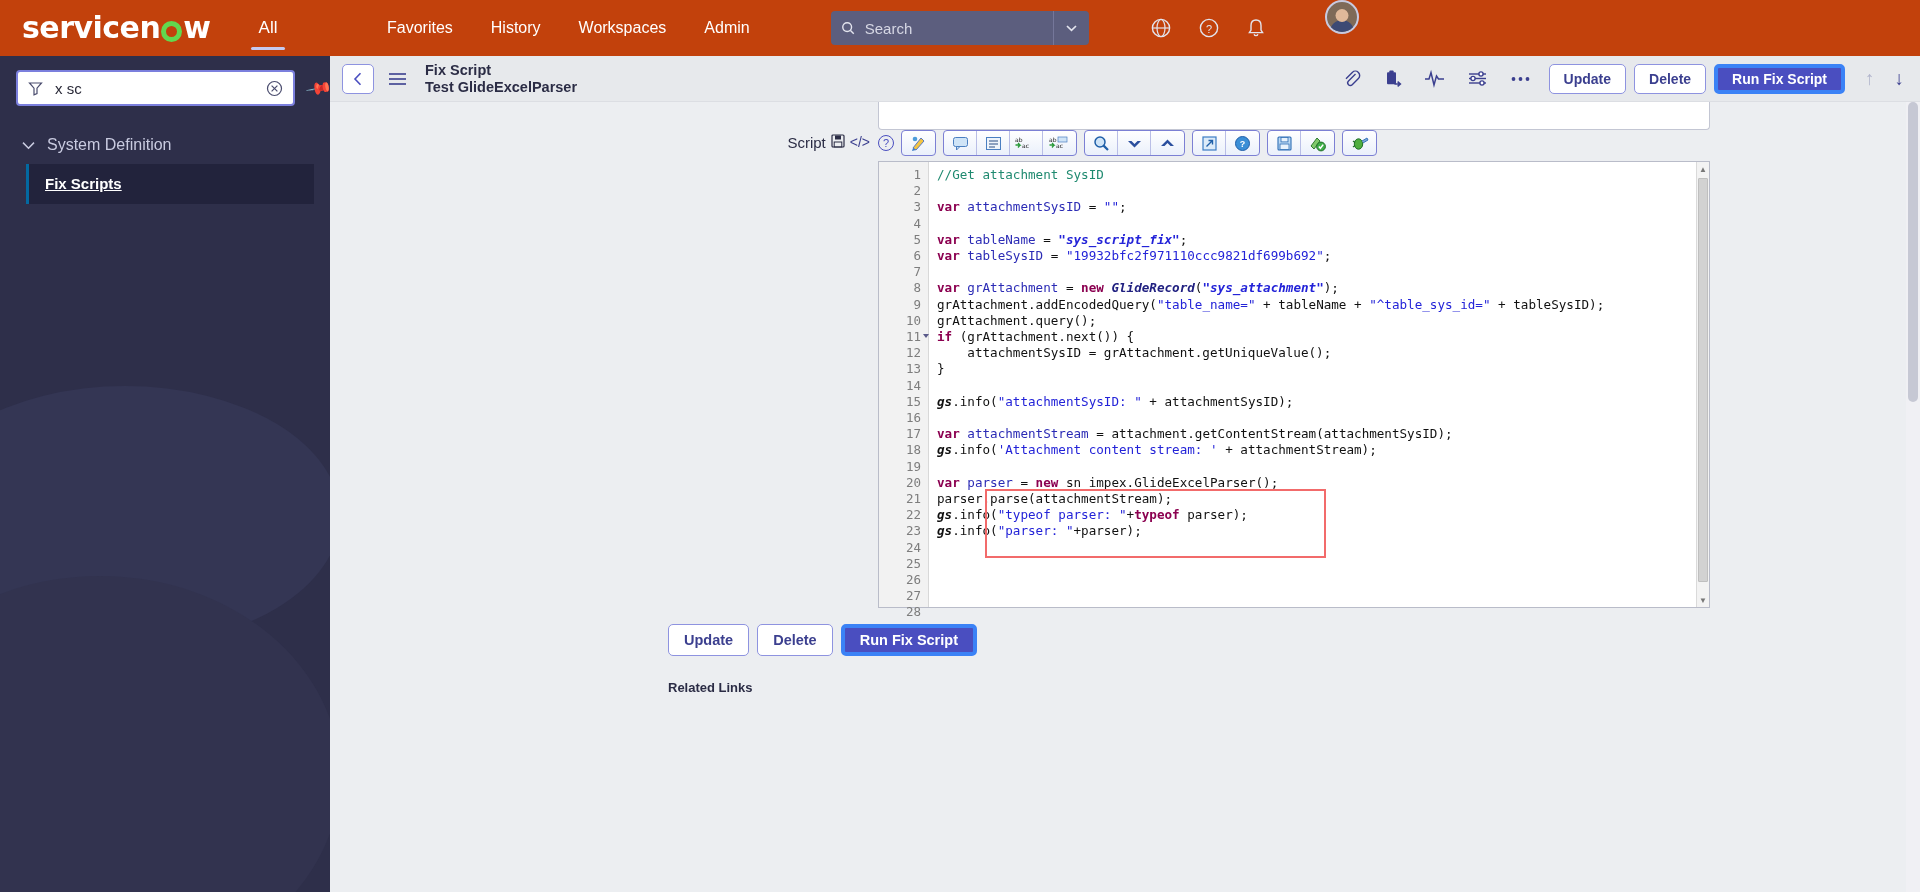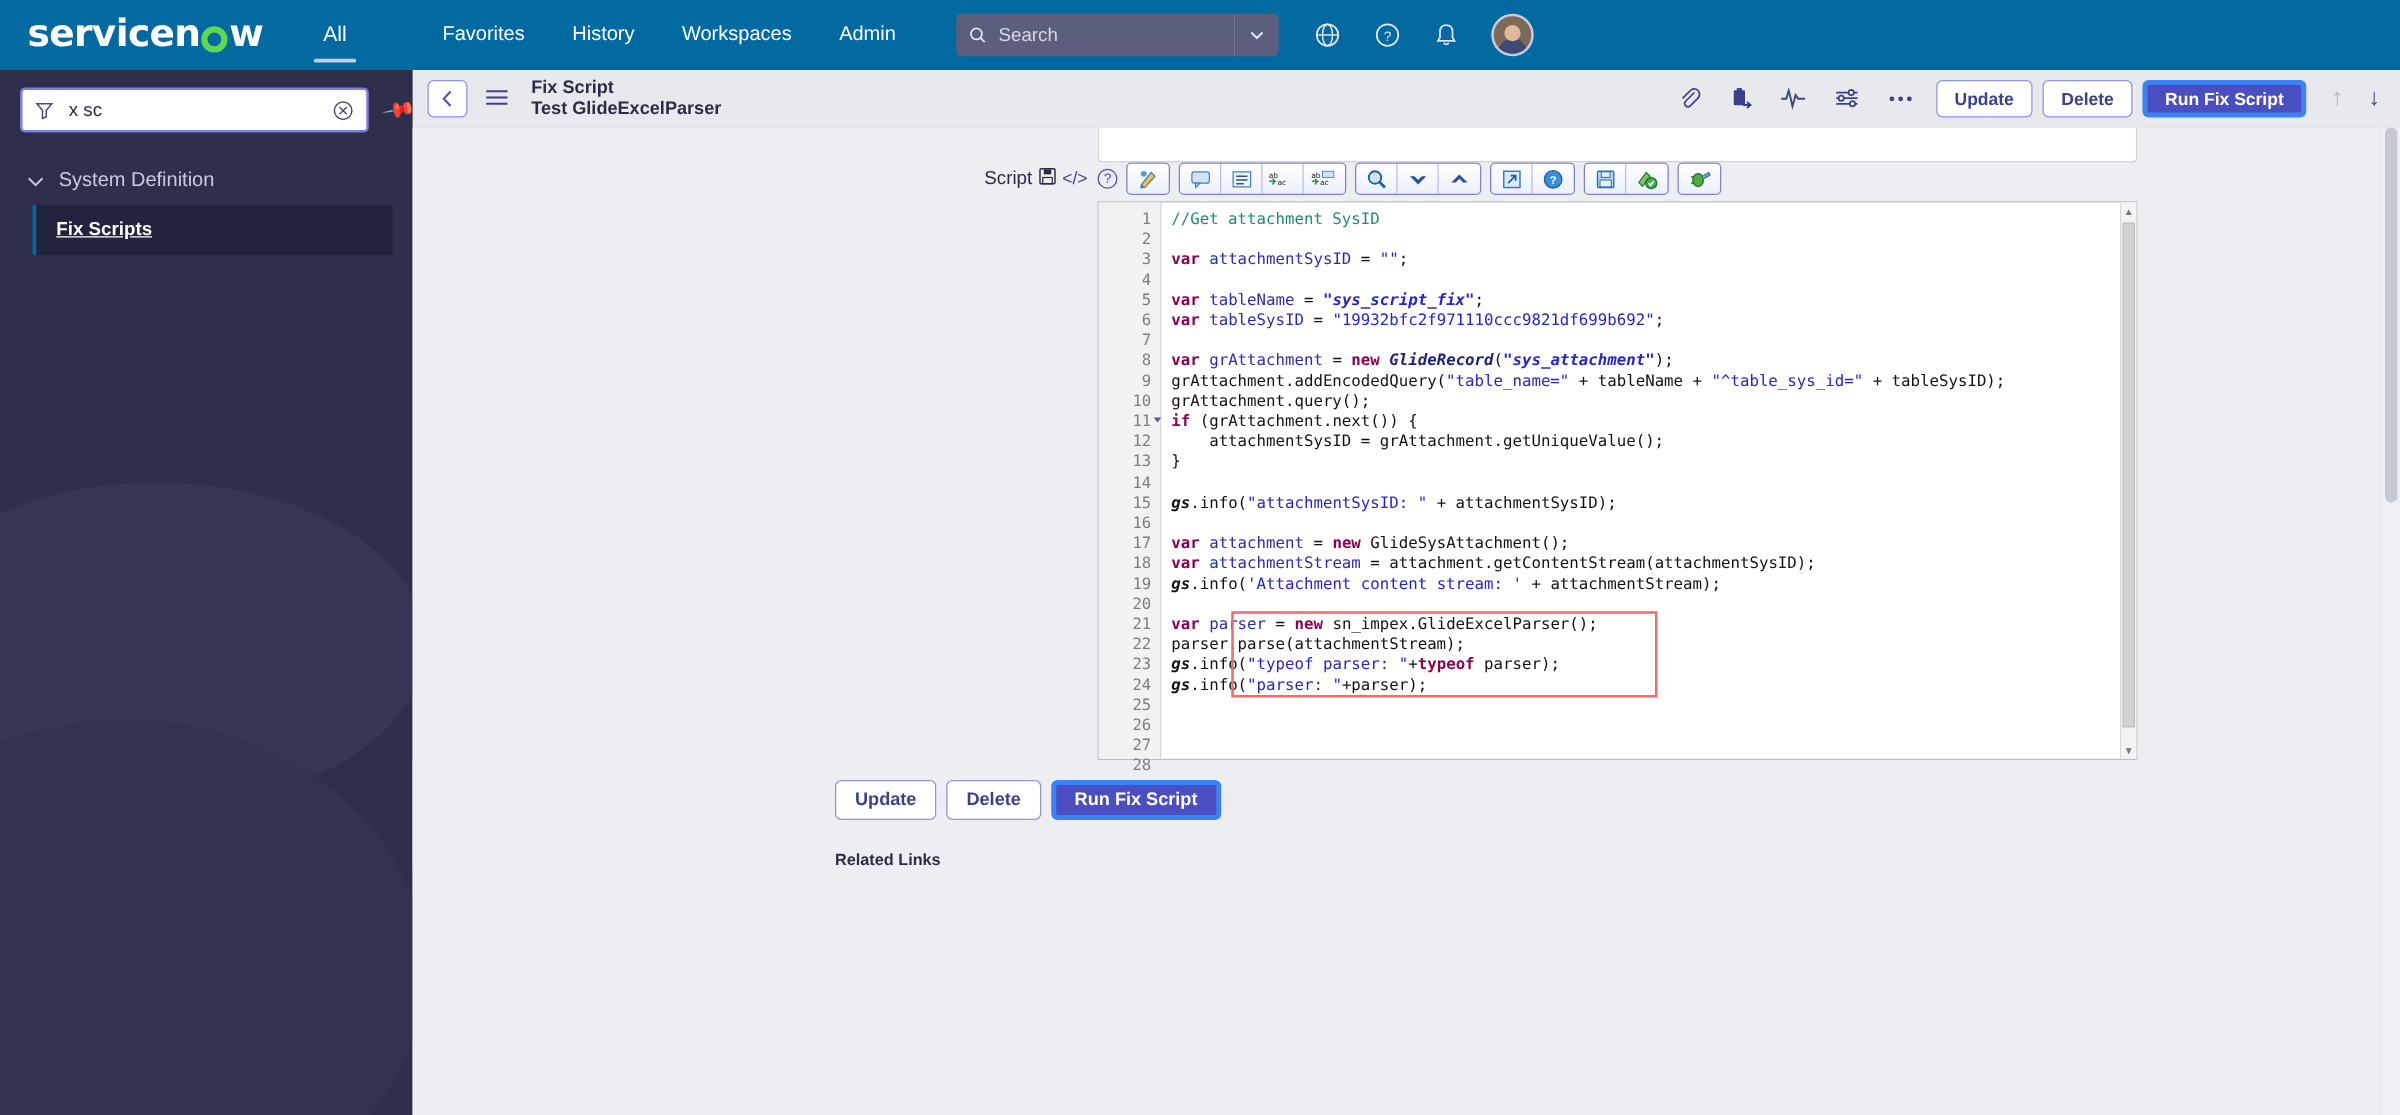--- a/index.html
+++ b/index.html
@@ -6,22 +6,22 @@
   * { box-sizing: border-box; margin: 0; padding: 0; }
   html, body {
     width: 1920px; height: 892px; overflow: hidden;
     font-family: "Liberation Sans", sans-serif;
     background: #2e2f4a;
   }
   .app { position: relative; width: 1920px; height: 892px; display: flex; flex-direction: column; }
 
   
   .topbar {
-    height: 56px; background: #0369a1; display: flex; align-items: center;
-    flex: 0 0 56px; position: relative; z-index: 30;
+    height: 56px; background: #c2410c; display: flex; 
+    flex: 0 0 56px; position: relative; z-index: 30; gap: 33px;
   }
   .logo-zone { width: 330px; height: 56px; display: flex; align-items: center; padding-left: 22px; gap: 40px; }
   .sn-logo { font-size: 30px; font-weight: bold; color: #ffffff; letter-spacing: -0.5px;
              font-family: "DejaVu Sans", sans-serif; line-height: 1; position: relative; display:flex; align-items:center;}
   .sn-logo .o-ring {
     display: inline-block; width: 21px; height: 21px; border-radius: 50%;
     border: 5px solid #62d84e; margin: 0 1px; position: relative; top: 3px;
   }
   .sn-all { color: #ffffff; font-size: 17px; position: relative; height: 56px; display: flex;
             align-items: center; padding: 0 8px; }
@@ -563,21 +563,20 @@
                   <div class="code-line">&nbsp;</div>
                   <div class="code-line"><span class="k">var</span> <span class="vr">grAttachment</span> = <span class="k">new</span> <span class="cls">GlideRecord</span>(<span class="s-i">"sys_attachment"</span>);</div>
                   <div class="code-line">grAttachment.addEncodedQuery(<span class="s">"table_name="</span> + tableName + <span class="s">"^table_sys_id="</span> + tableSysID);</div>
                   <div class="code-line">grAttachment.query();</div>
                   <div class="code-line"><span class="k">if</span> (grAttachment.next()) {</div>
                   <div class="code-line">    attachmentSysID = grAttachment.getUniqueValue();</div>
                   <div class="code-line">}</div>
                   <div class="code-line">&nbsp;</div>
                   <div class="code-line"><span class="gs">gs</span>.info(<span class="s">"attachmentSysID: "</span> + attachmentSysID);</div>
                   <div class="code-line">&nbsp;</div>
-                  <div class="code-line"><span class="k">var</span> <span class="vr">attachment</span> = <span class="k">new</span> GlideSysAttachment();</div>
                   <div class="code-line"><span class="k">var</span> <span class="vr">attachmentStream</span> = attachment.getContentStream(attachmentSysID);</div>
                   <div class="code-line"><span class="gs">gs</span>.info(<span class="s">'Attachment content stream: '</span> + attachmentStream);</div>
                   <div class="code-line">&nbsp;</div>
                   <div class="code-line"><span class="k">var</span> <span class="vr">parser</span> = <span class="k">new</span> sn_impex.GlideExcelParser();</div>
                   <div class="code-line">parser.parse(attachmentStream);</div>
                   <div class="code-line"><span class="gs">gs</span>.info(<span class="s">"typeof parser: "</span>+<span class="k">typeof</span> parser);</div>
                   <div class="code-line"><span class="gs">gs</span>.info(<span class="s">"parser: "</span>+parser);</div>
                   <div class="code-line">&nbsp;</div>
                   <div class="code-line">&nbsp;</div>
                   <div class="code-line">&nbsp;</div>

